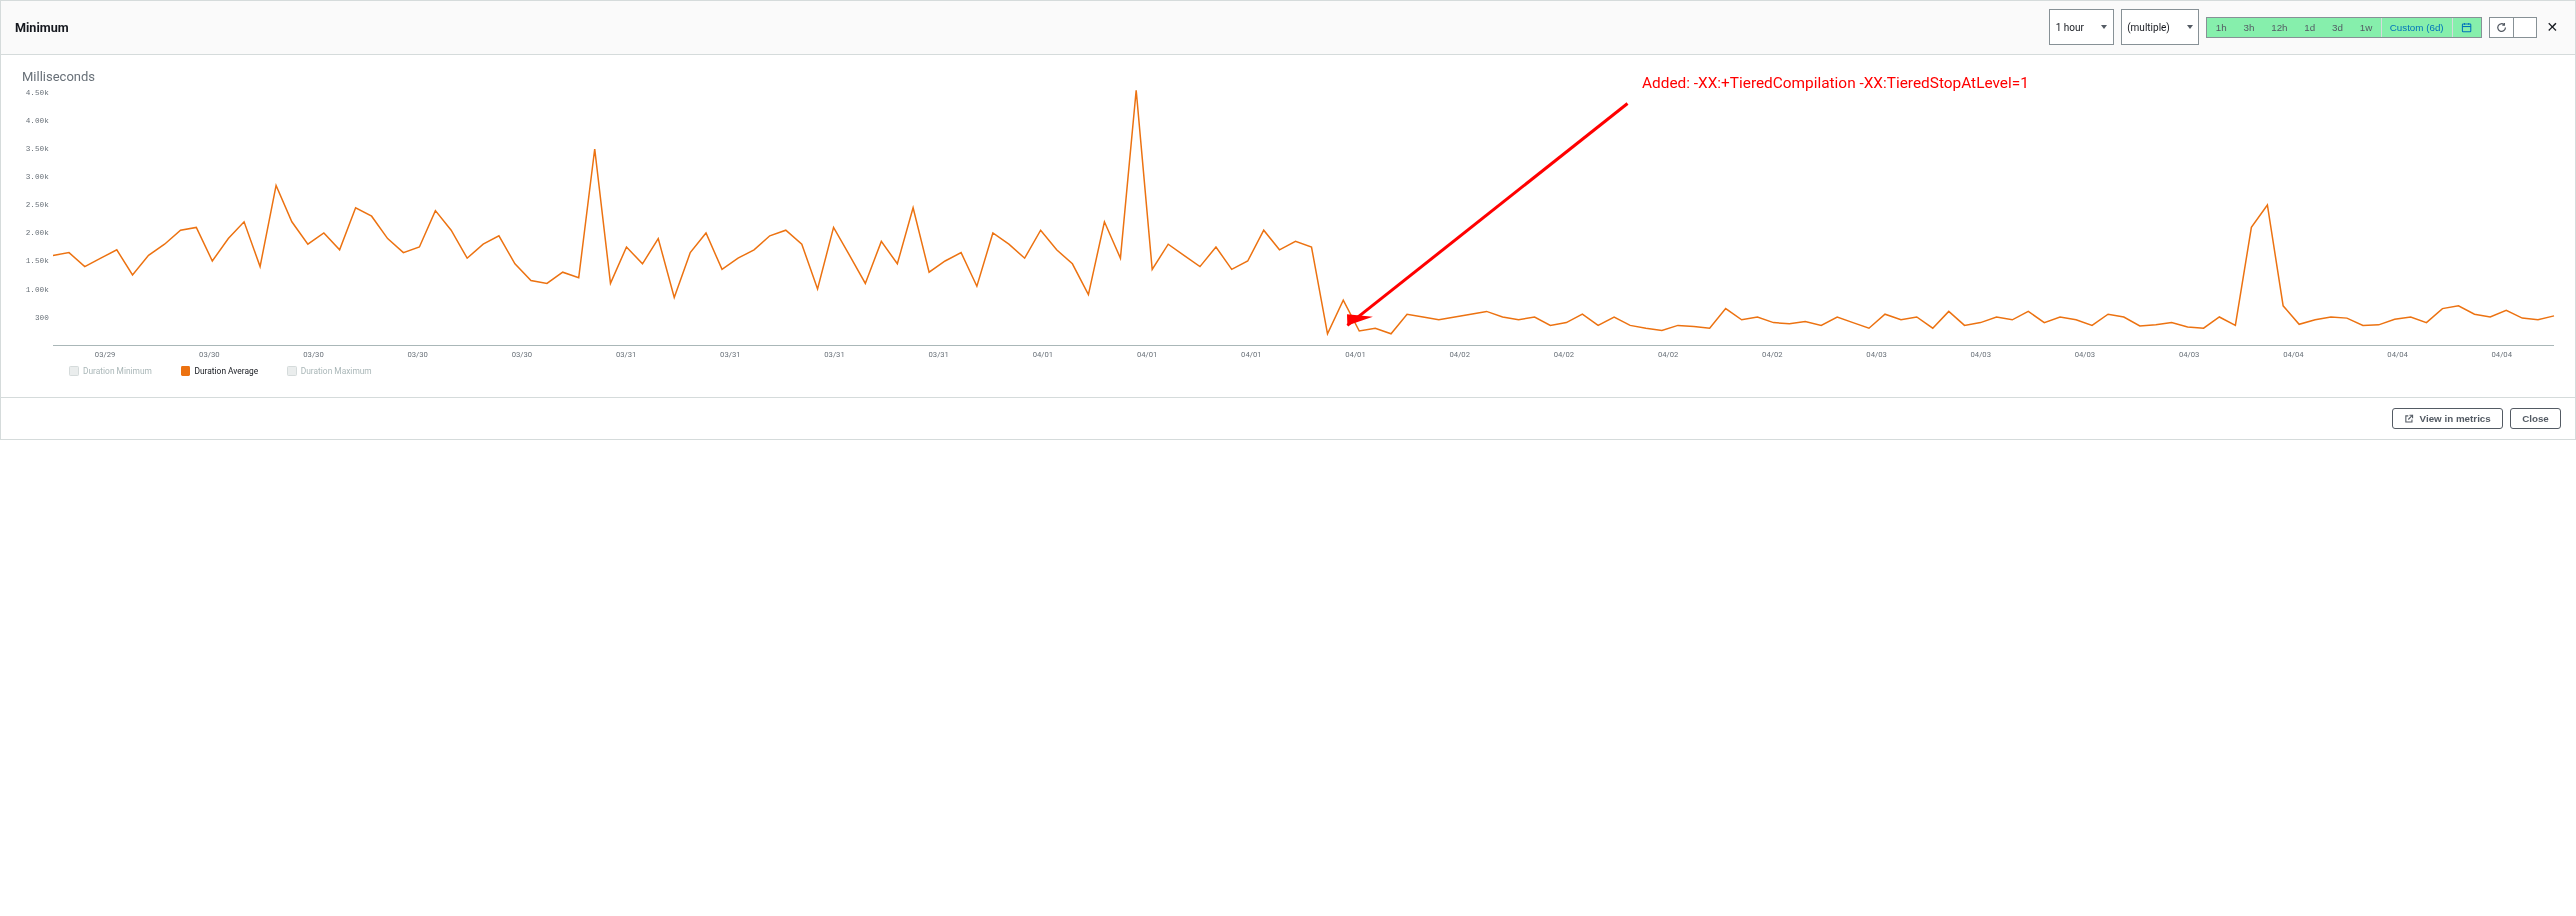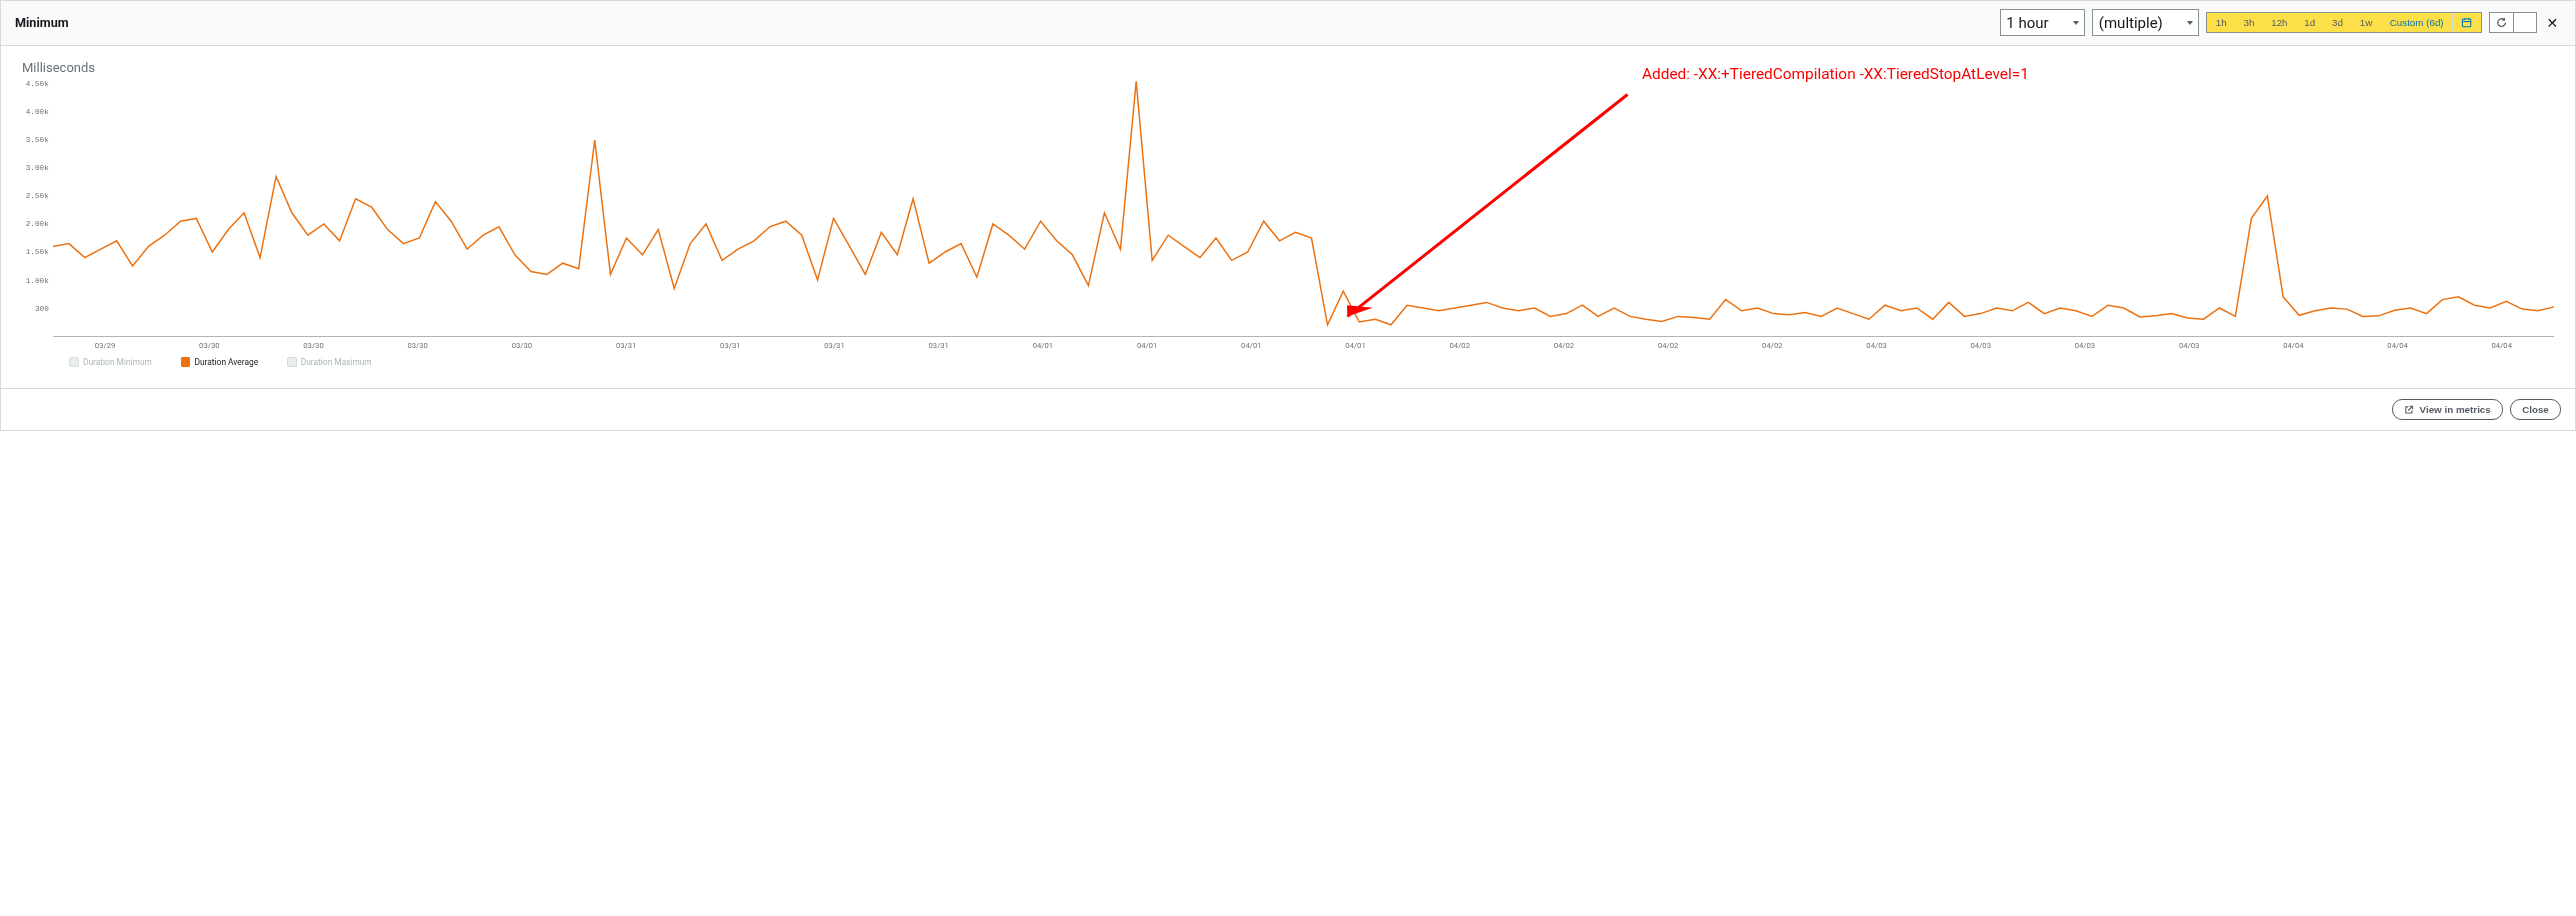--- a/index.html
+++ b/index.html
@@ -36,39 +36,39 @@
   }
   .title {
     font-size: 12.6px;
     font-weight: 700;
     flex: 0 0 auto;
     margin-right: auto;
   }
   .select {
     display: inline-flex;
     align-items: center;
-    gap: 24px;
+    gap: 17px;
     padding: 2.8px 5.6px;
     border: 0.7px solid #879196;
     background: #fff;
-    font-size: 15px;
-    cursor: pointer;
-    height: 27px;
+    font-size: 10px;
+    cursor: pointer;
+    height: 36px;
   }
   .select .caret {
     width:0; height:0;
     border-left:3.5px solid transparent;
     border-right:3.5px solid transparent;
     border-top:4.2px solid #545b64;
   }
   .seg {
     display: inline-flex;
     border: 0.7px solid #879196;
     height: 21px;
-    background: #fde047;
+    background: #86efac;
   }
   .seg button {
     border: none;
     background: transparent;
     padding: 0 8.4px;
     font-size: 9.8px;
     color: #545b64;
     cursor: pointer;
     display: flex;
     align-items: center;
@@ -165,21 +165,21 @@
     display: inline-flex;
     align-items: center;
     gap: 5.6px;
     padding: 4.2px 11.2px;
     border: 0.7px solid #545b64;
     background: #fff;
     font-weight: 700;
     font-size: 9.8px;
     color: #545b64;
     cursor: pointer;
-    border-radius: 10px;
+    border-radius: 3px;
   }
 </style>
 </head>
 <body>
 
 <div class="panel">
 
   <div class="header">
     <div class="title">Minimum</div>
 

